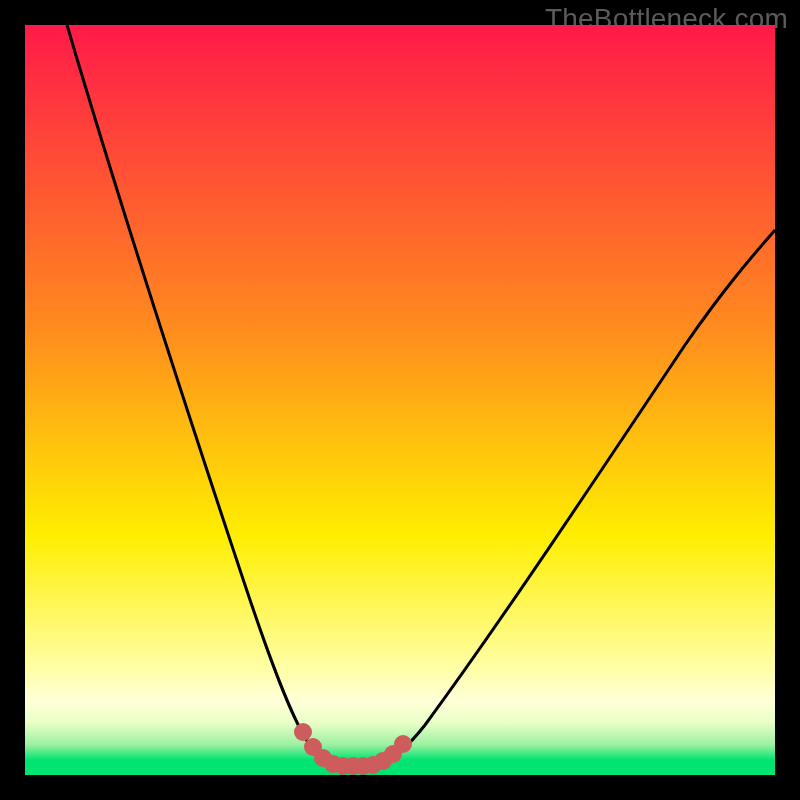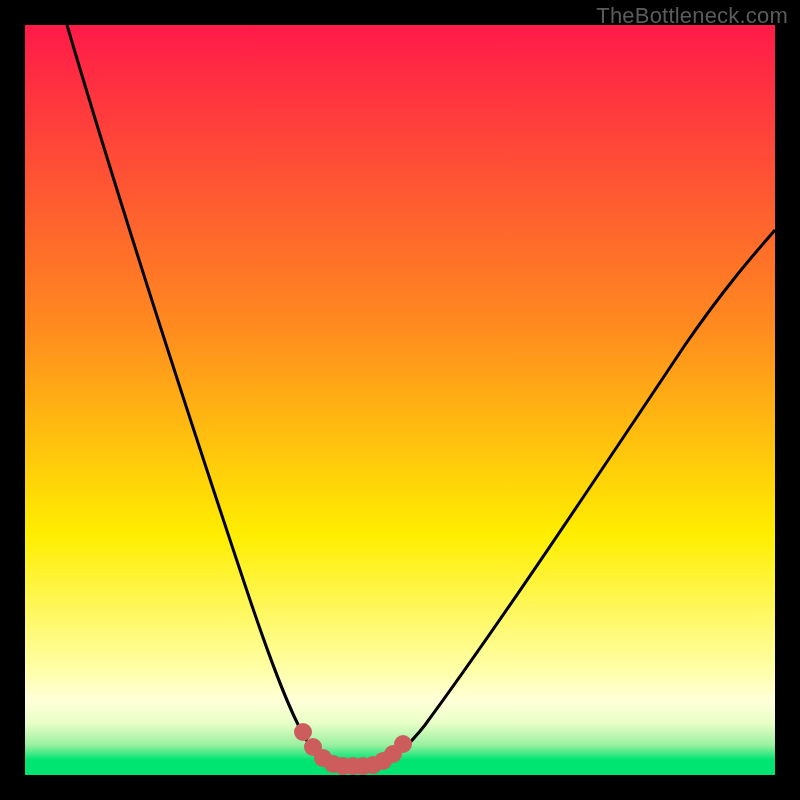--- a/index.html
+++ b/index.html
@@ -39,21 +39,21 @@
     left: 0;
     top: 0;
     width: 100%;
     height: 100%;
   }
   .watermark {
     position: absolute;
     top: 3px;
     right: 12px;
     color: #5b5b5b;
-    font-size: 22px;
+    font-size: 28px;
     font-weight: 500;
     letter-spacing: 0.2px;
   }
 </style>
 </head>
 <body>
 
 <div class="frame">
 
   <div class="watermark">TheBottleneck.com</div>

